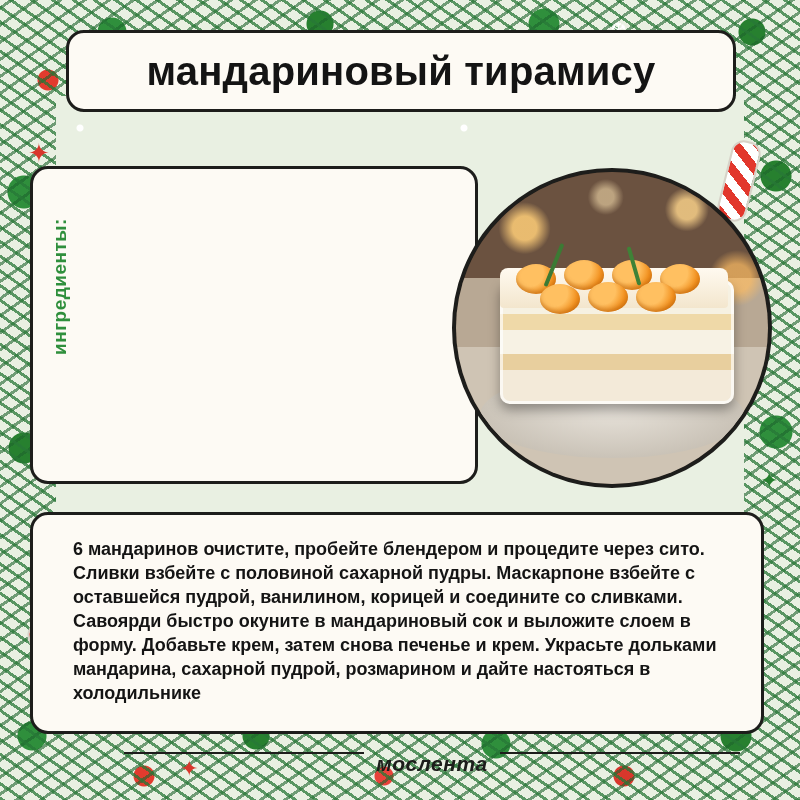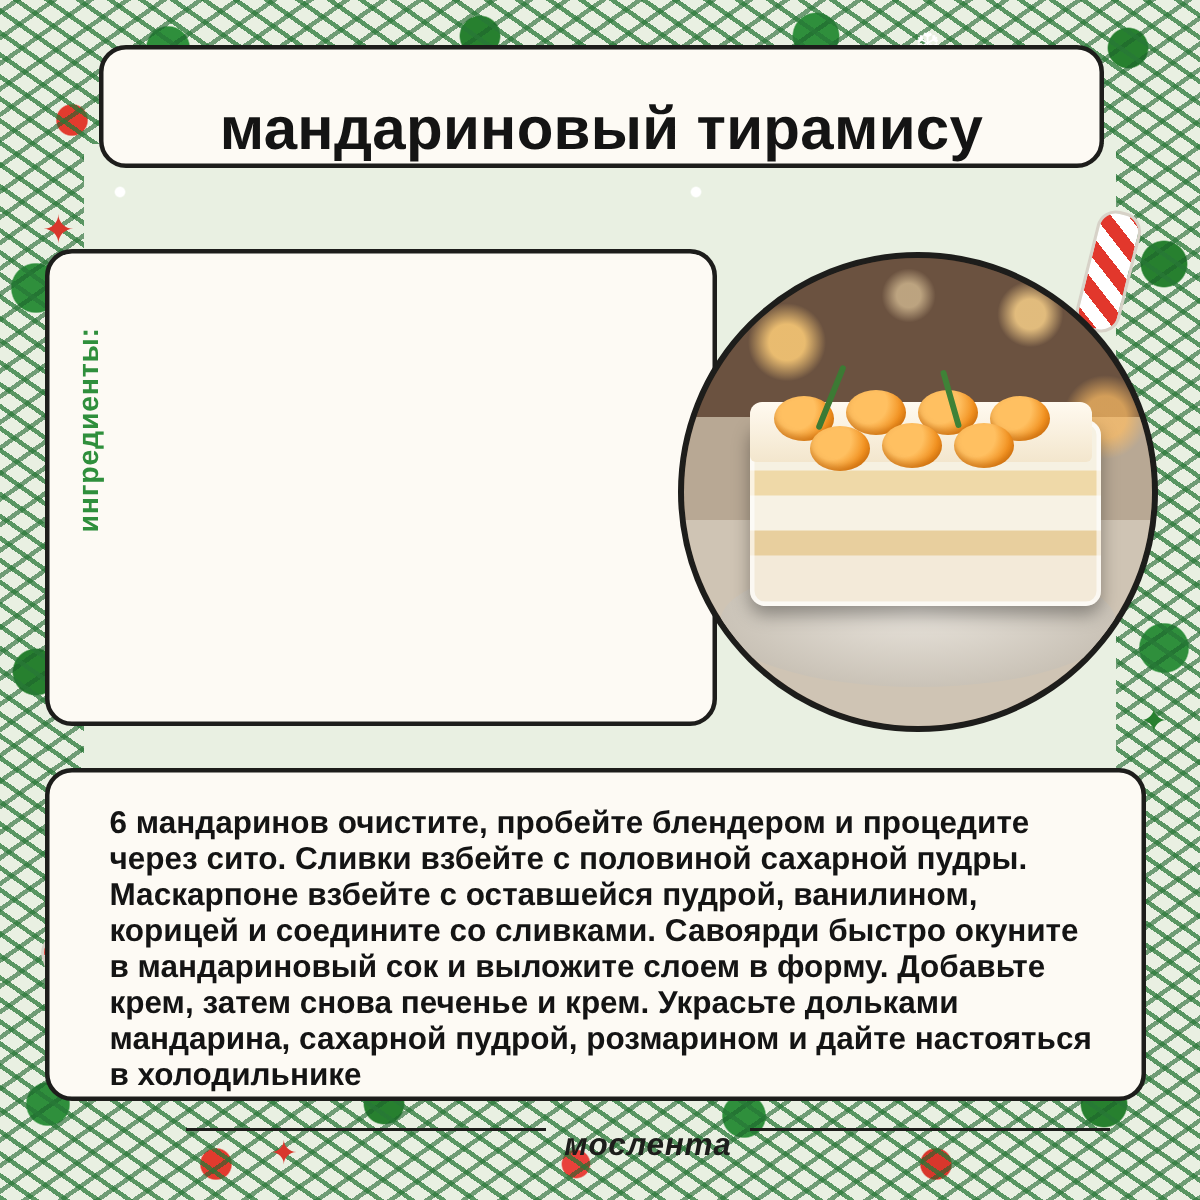--- a/index.html
+++ b/index.html
@@ -112,21 +112,21 @@
     position: absolute;
     background: #fdfaf4;
     border: 3px solid #1d1d1b;
     border-radius: 18px;
     box-sizing: border-box;
   }
 
   #title-panel {
     left: 66px; top: 30px;
     width: 670px; height: 82px;
-    display: flex; align-items: flex-end; justify-content: center;
+    display: flex; align-items: center; justify-content: center;
   }
   #recipe-title {
     font-size: 40px;
     font-weight: bold;
     color: #141414;
     letter-spacing: .2px;
     white-space: nowrap;
   }
 
   #ingredients-panel {
@@ -230,21 +230,21 @@
   }
 
   #steps-panel {
     left: 30px; top: 512px;
     width: 734px; height: 222px;
   }
   #steps-text {
     position: absolute;
     left: 40px; top: 22px;
     width: 660px;
-    font-size: 21px;
+    font-size: 18px;
     font-weight: bold;
     line-height: 24px;
     color: #141414;
   }
 
   
   #footer {
     position: absolute;
     left: 0; bottom: 8px;
     width: 800px;

